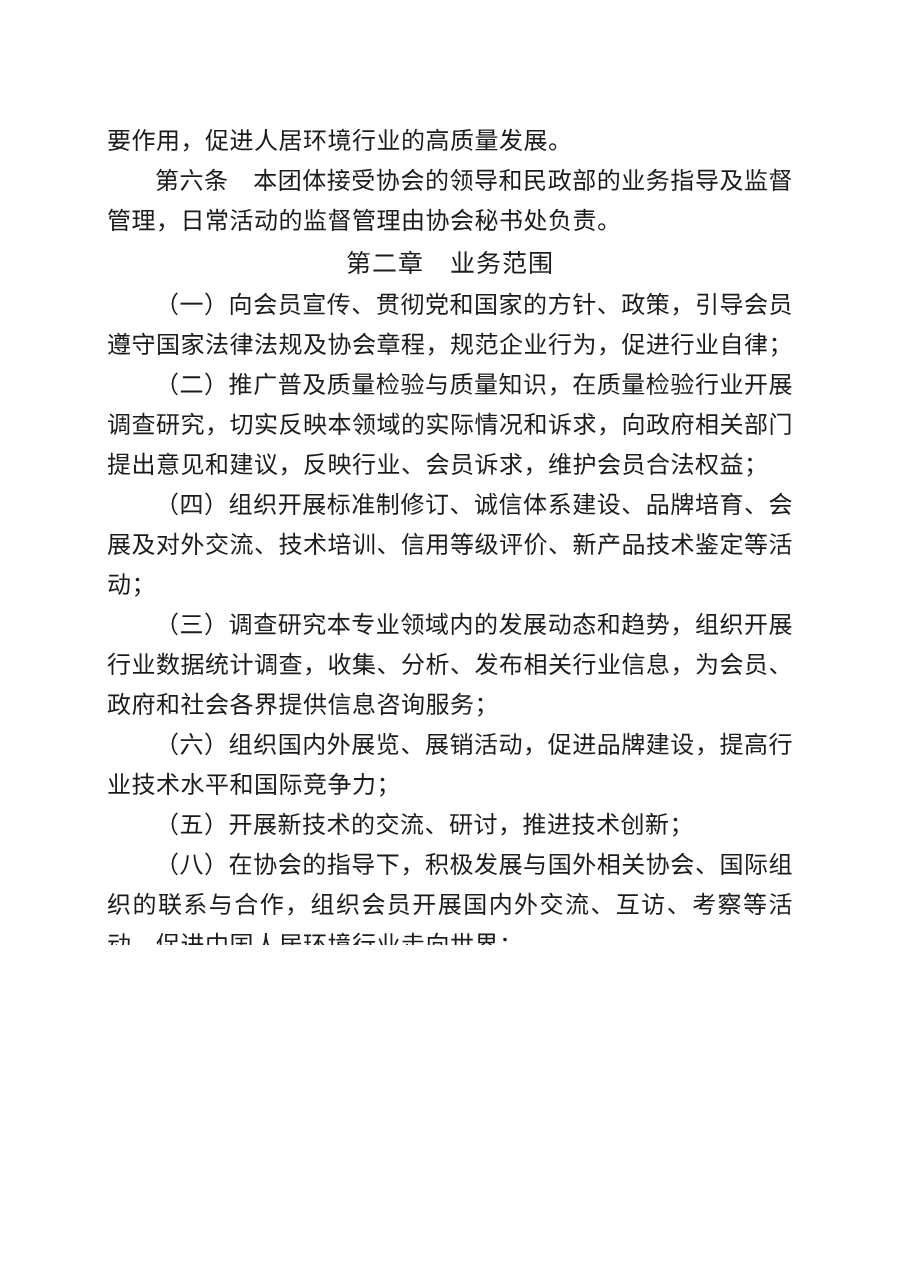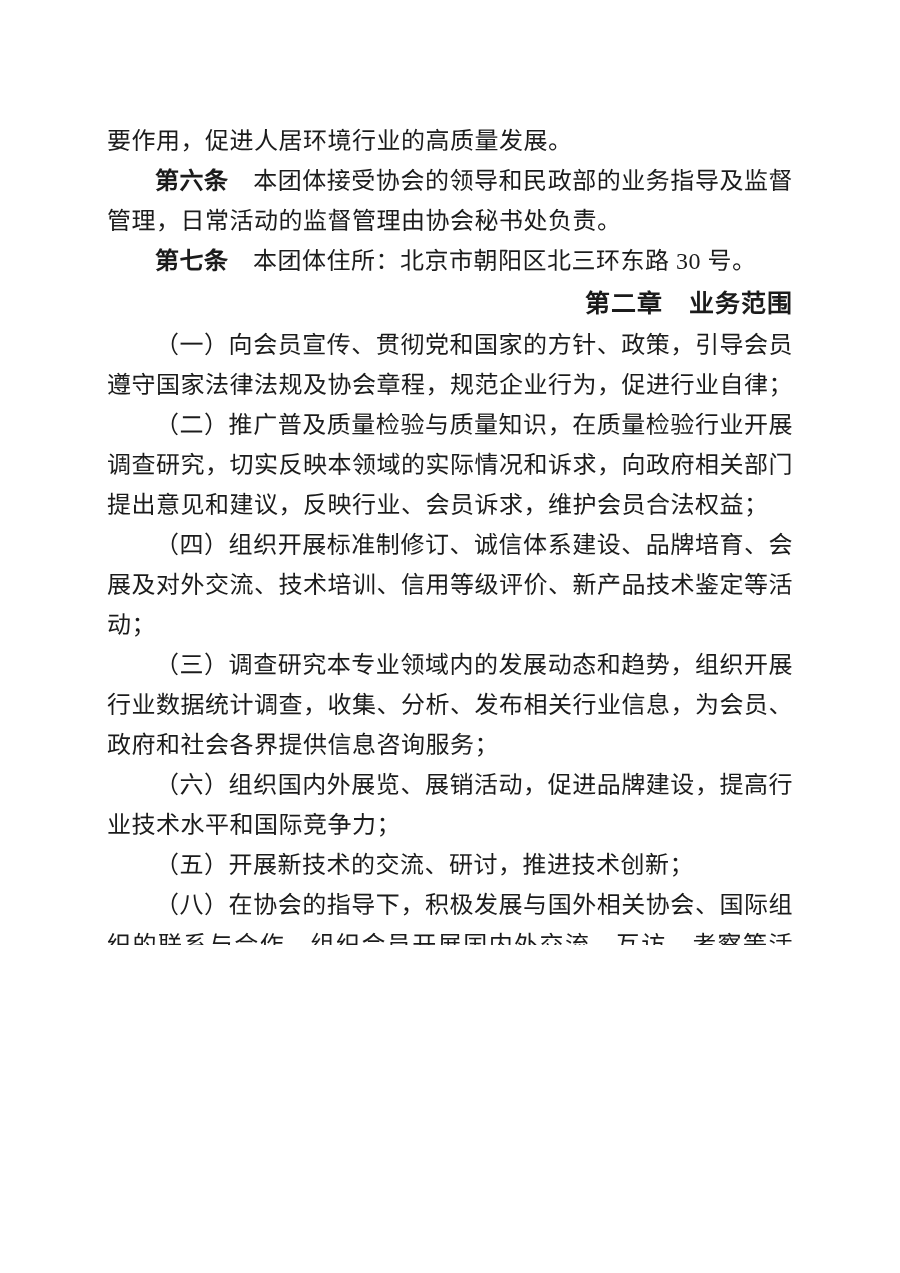--- a/index.html
+++ b/index.html
@@ -29,50 +29,49 @@
   }
   .para {
     margin: 0;
     text-indent: 2em;
   }
   .para.continuation {
     text-indent: 0;
   }
   .para.heading {
     text-indent: 0;
-    text-align: right;
+    text-align: center;
     font-weight: bold;
     font-family: "Liberation Sans", "DejaVu Sans", sans-serif;
     font-size: 25px;
     line-height: 44px;
     letter-spacing: 1px;
   }
   .para .bold {
-    font-weight: bold;
+    font-weight: normal;
   }
   .footer {
     position: absolute;
     left: 136px;
     top: 1142px;
     font-size: 17px;
     line-height: 30px;
     letter-spacing: 3px;
     color: #ec4899;
     font-family: "Liberation Serif", "DejaVu Serif", serif;
     margin-top: 31px;
   }
 </style>
 </head>
 <body>
 
 <div class="page">
   <div class="content" id="doc-body">
       <p class="para continuation"><span>要作用，促进人居环境行业的高质量发展。</span></p>
       <p class="para indent"><span class="bold">第六条</span><span>　本团体接受协会的领导和民政部的业务指导及监督管理，日常活动的监督管理由协会秘书处负责。</span></p>
-      <p class="para indent"><span class="bold">第七条</span><span>　本团体住所：北京市朝阳区北三环东路 30 号。</span></p>
       <p class="para heading"><span class="bold">第二章　业务范围</span></p>
       <p class="para indent"><span>（一）向会员宣传、贯彻党和国家的方针、政策，引导会员遵守国家法律法规及协会章程，规范企业行为，促进行业自律；</span></p>
       <p class="para indent"><span>（二）推广普及质量检验与质量知识，在质量检验行业开展调查研究，切实反映本领域的实际情况和诉求，向政府相关部门提出意见和建议，反映行业、会员诉求，维护会员合法权益；</span></p>
       <p class="para indent"><span>（四）组织开展标准制修订、诚信体系建设、品牌培育、会展及对外交流、技术培训、信用等级评价、新产品技术鉴定等活动；</span></p>
       <p class="para indent"><span>（三）调查研究本专业领域内的发展动态和趋势，组织开展行业数据统计调查，收集、分析、发布相关行业信息，为会员、政府和社会各界提供信息咨询服务；</span></p>
       <p class="para indent"><span>（六）组织国内外展览、展销活动，促进品牌建设，提高行业技术水平和国际竞争力；</span></p>
       <p class="para indent"><span>（五）开展新技术的交流、研讨，推进技术创新；</span></p>
       <p class="para indent"><span>（八）在协会的指导下，积极发展与国外相关协会、国际组织的联系与合作，组织会员开展国内外交流、互访、考察等活动，促进中国人居环境行业走向世界；</span></p>
     </div>
   <div class="footer">— 10 —</div>

